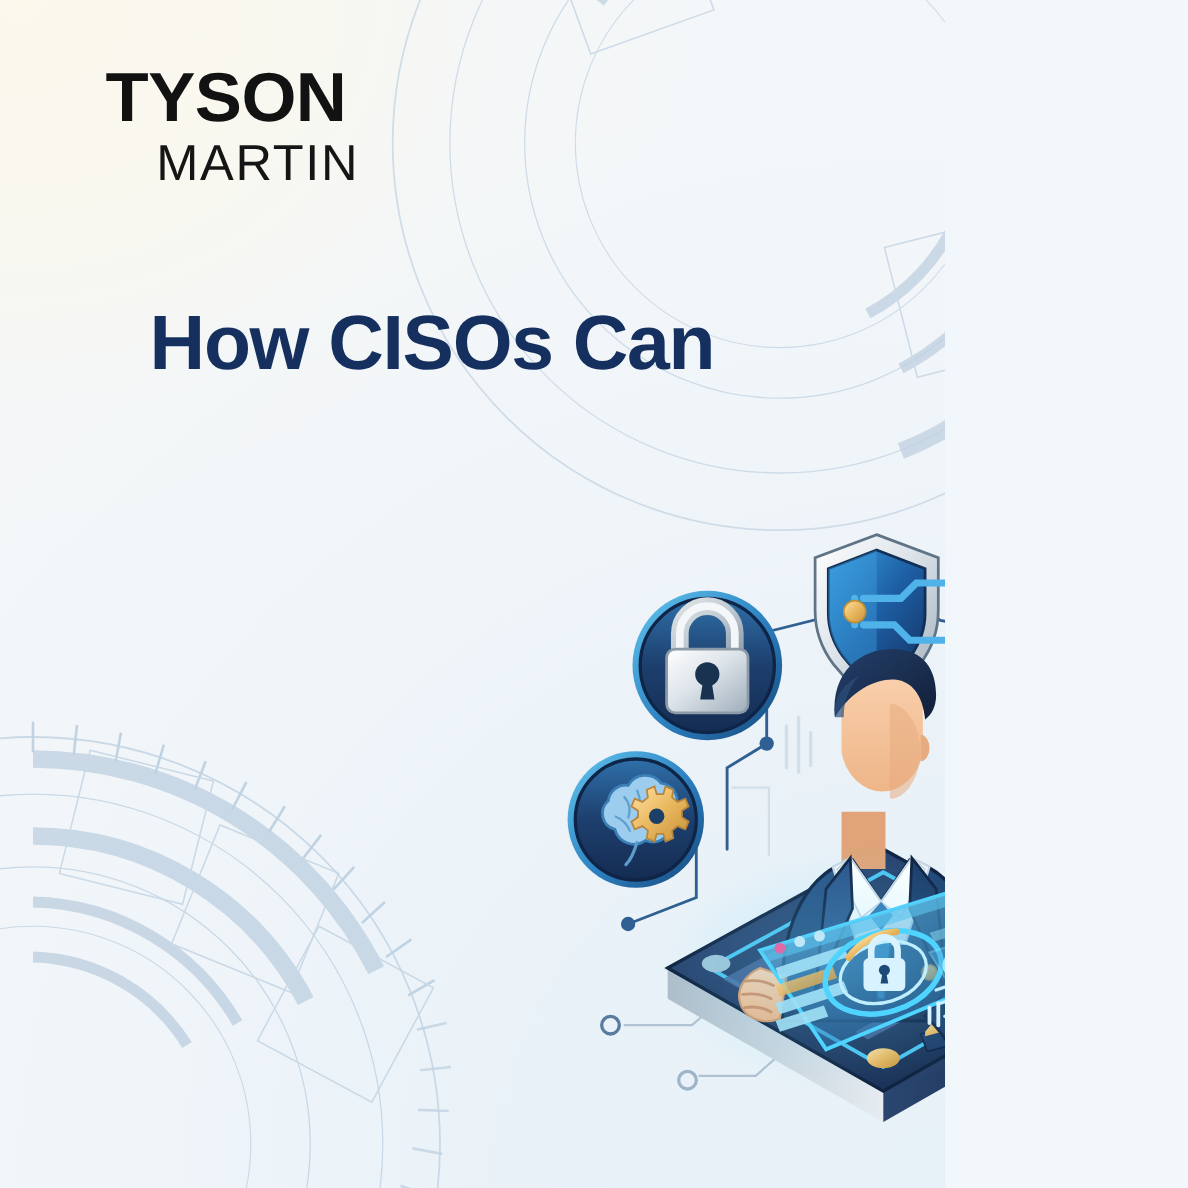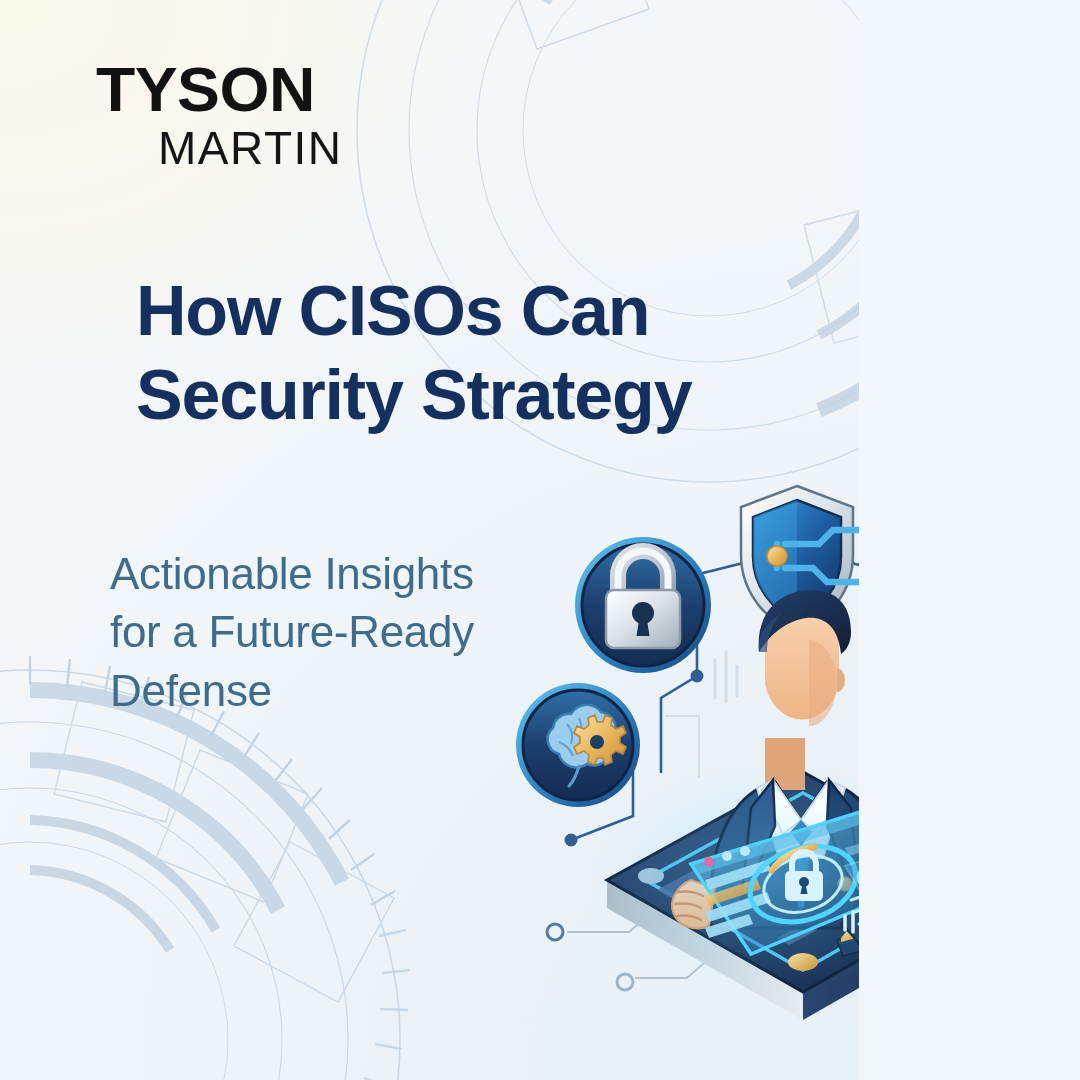--- a/index.html
+++ b/index.html
@@ -22,21 +22,21 @@
   .deco-bl{bottom:-250px;left:-270px;width:760px;height:760px;opacity:.9;}
 
   
   .logo{position:absolute;left:96px;top:58px;line-height:1;}
   .logo-top{
     font-size:63px;font-weight:700;letter-spacing:-0.5px;color:#121212;
     display:block;transform:scaleX(1.02);transform-origin:left center;
   }
   .logo-bottom{
     font-size:46px;font-weight:400;letter-spacing:1.5px;color:#151515;
-    display:block;margin-top:4px;margin-left:62px;
+    display:block;margin-top:4px;margin-left:46px;
   }
 
   
   .headline{
     position:absolute;left:108px;top:222px;width:820px;
     font-size:70px;font-weight:700;line-height:1.20;
     letter-spacing:-1.2px;color:#15305f;margin-left:28px;
   }
   .headline .hl-line{display:block;}
 
@@ -158,28 +158,22 @@
     </g>
   </svg>
 
   <div class="logo">
     <span class="logo-top">TYSON</span>
     <span class="logo-bottom">MARTIN</span>
   </div>
 
   <h1 class="headline">
     <span class="hl-line">How CISOs Can</span>
-    <span class="hl-line">Security Strategy</span>
   </h1>
 
-  <h2 class="subtitle">
-    <span class="sb-line">Actionable Insights</span>
-    <span class="sb-line">for a Future-Ready</span>
-    <span class="sb-line">Defense</span>
-  </h2>
 
   <div class="illus">
   <svg viewBox="0 0 565 600" fill="none" xmlns="http://www.w3.org/2000/svg">
     <defs>
       <linearGradient id="gCircle" x1="0" y1="0" x2="0" y2="1">
         <stop offset="0" stop-color="#2f6fa8"></stop>
             <stop offset="0.5" stop-color="#1d3f6e"></stop>
             <stop offset="1" stop-color="#142c52"></stop>
       </linearGradient>
       <linearGradient id="gRim" x1="0" y1="0" x2="1" y2="1">

